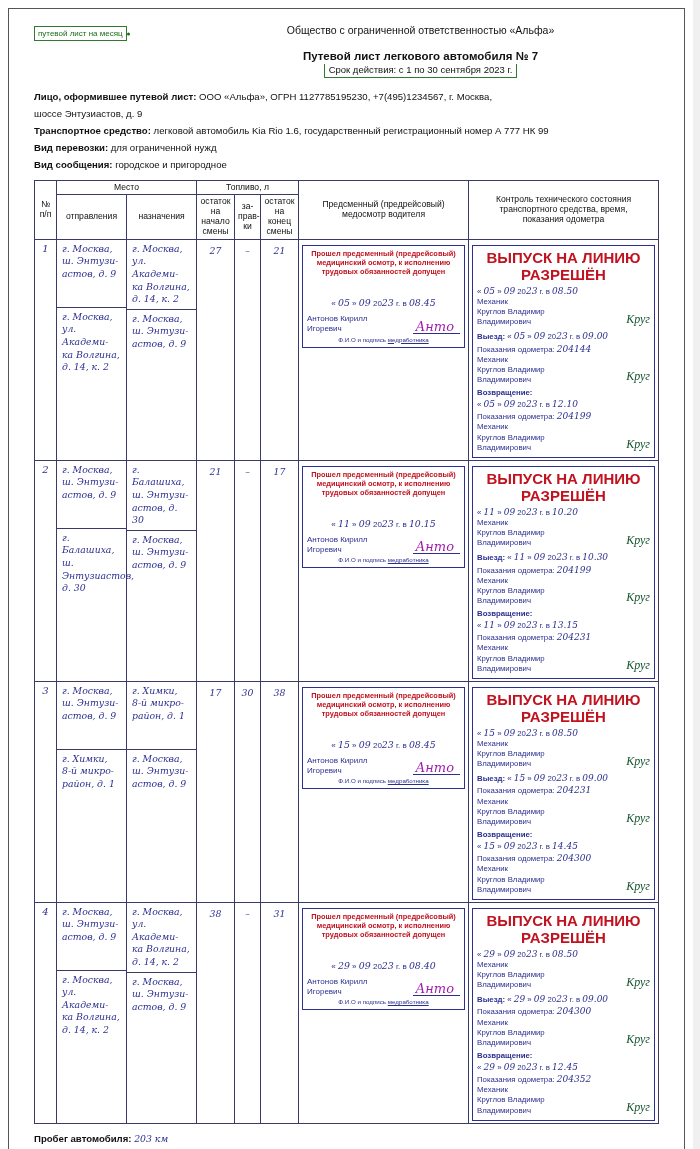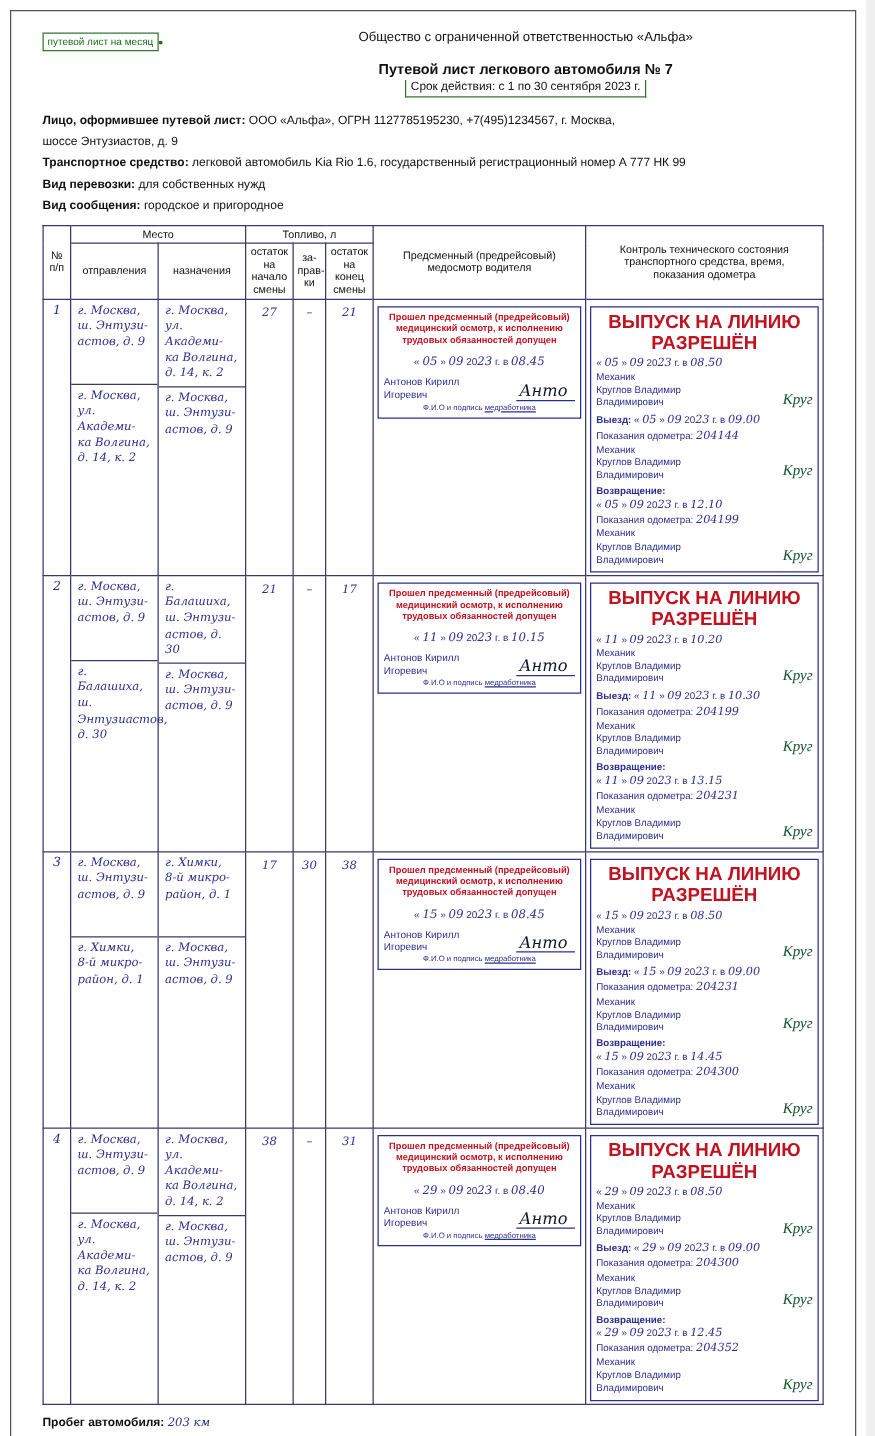--- a/index.html
+++ b/index.html
@@ -128,38 +128,38 @@
     margin-top: 3px;
   }
   .med-stamp .l1 {
     color: #c1121f;
     font-size: 7.4px;
     text-align: center;
     line-height: 1.25;
     font-weight: bold;
   }
   .med-line {
-    margin-top: 7px;
+    margin-top: 20px;
     font-size: 8px;
     color: #2b2f8f;
     text-align: center;
   }
   .med-line .hw { font-size: 9.4px; }
   .med-sign {
     margin-top: 5px;
     display: flex;
     justify-content: space-between;
     align-items: flex-end;
     gap: 28px;
   }
   .med-sign .who { font-size: 8px; color: #2b2f8f; line-height: 1.2; }
   .sig {
     font-family: "DejaVu Serif", serif;
     font-style: italic;
-    color: #0f172a;
+    color: #a21caf;
     font-size: 13px;
     border-bottom: 1px solid #2b2f8f;
     padding: 0 6px 0 2px;
     line-height: 1;
   }
   .fio-note {
     text-align: center;
     font-size: 6.2px;
     color: #2b2f8f;
     margin-top: 2px;
@@ -251,21 +251,21 @@
       </p>
       <p>
         <span>шоссе Энтузиастов, д. 9</span>
       </p>
       <p>
         <b>Транспортное средство:</b>
         <span>легковой автомобиль Kia Rio 1.6, государственный регистрационный номер А 777 НК 99</span>
       </p>
       <p>
         <b>Вид перевозки:</b>
-        <span>для собственных нужд</span>
+        <span>для ограниченной нужд</span>
       </p>
       <p>
         <b>Вид сообщения:</b>
         <span>городское и пригородное</span>
       </p>
     </div>
 
     <table class="main">
       <colgroup>
         <col class="c-np">

